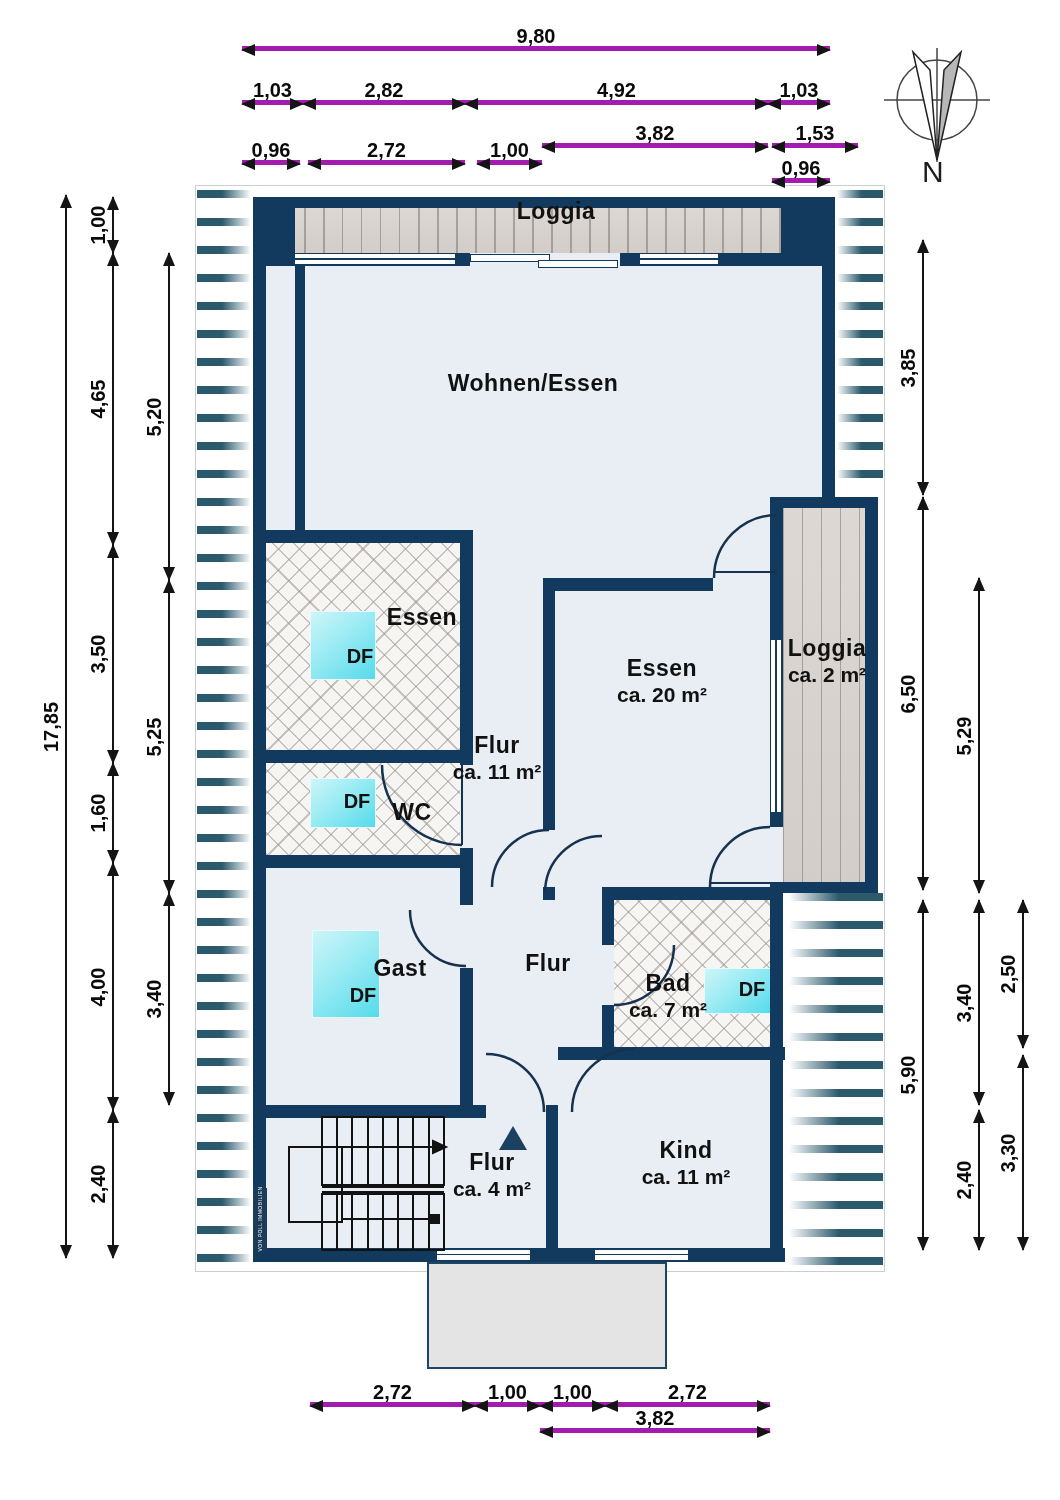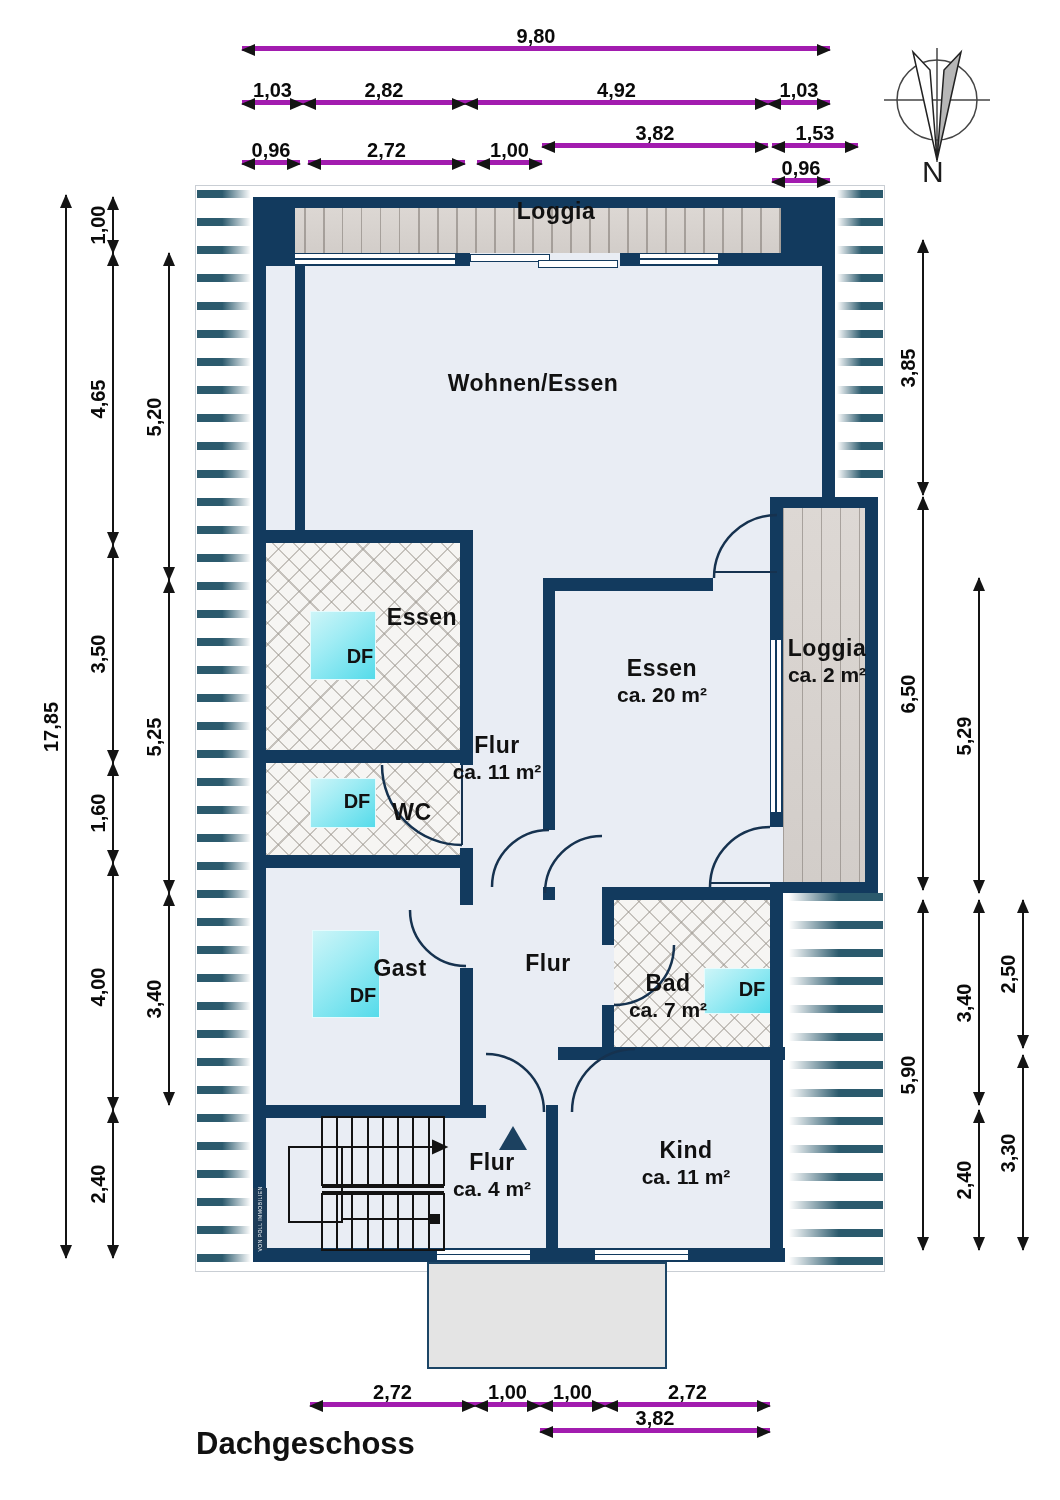--- a/index.html
+++ b/index.html
@@ -184,21 +184,20 @@
     <line x1="57" y1="109" x2="148" y2="109"></line>
     <rect x="146" y="105" width="8" height="8" fill="#121212"></rect>
   </svg>
 
   <div class="abs tri-up" style="left:499px;top:1126px;"></div>
 
   <div class="abs watermark" style="left:253px;top:1188px;width:14px;height:62px;">
     <span>VON POLL IMMOBILIEN</span>
   </div>
 
-  <div class="abs page-title" style="left:196px;top:1426px;">Dachgeschoss</div>
 
 <div class="abs room-label" style="left: 556px; top: 211px;">
       <div class="main">Loggia</div>
     </div>
     <div class="abs room-label" style="left: 533px; top: 383px;">
       <div class="main">Wohnen/Essen</div>
     </div>
     <div class="abs room-label" style="left: 422px; top: 617px;">
       <div class="main">Essen</div>
     </div>

